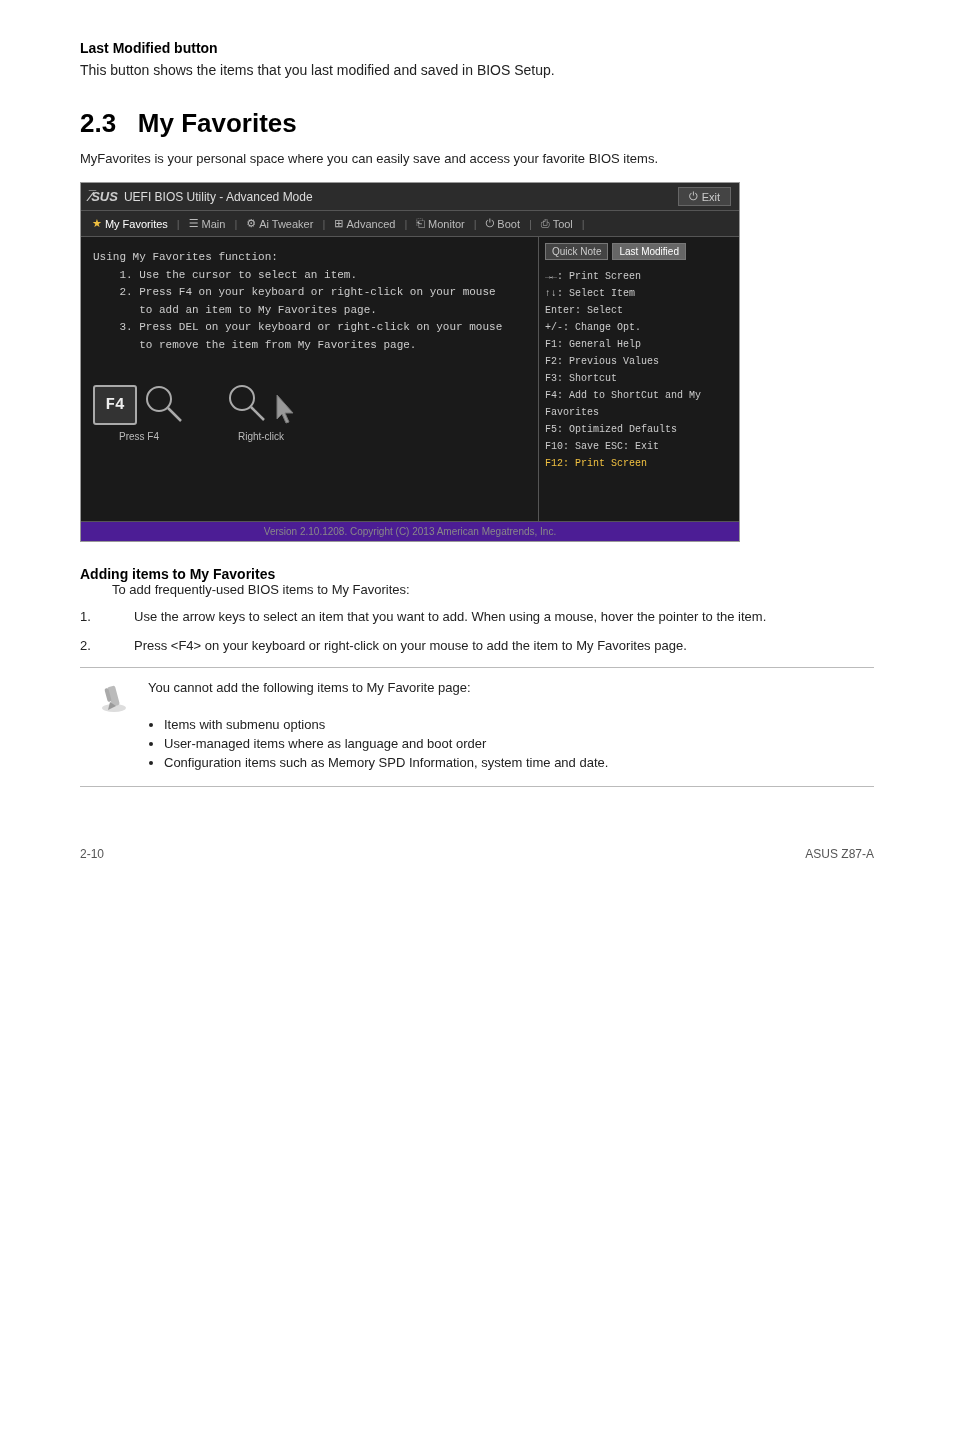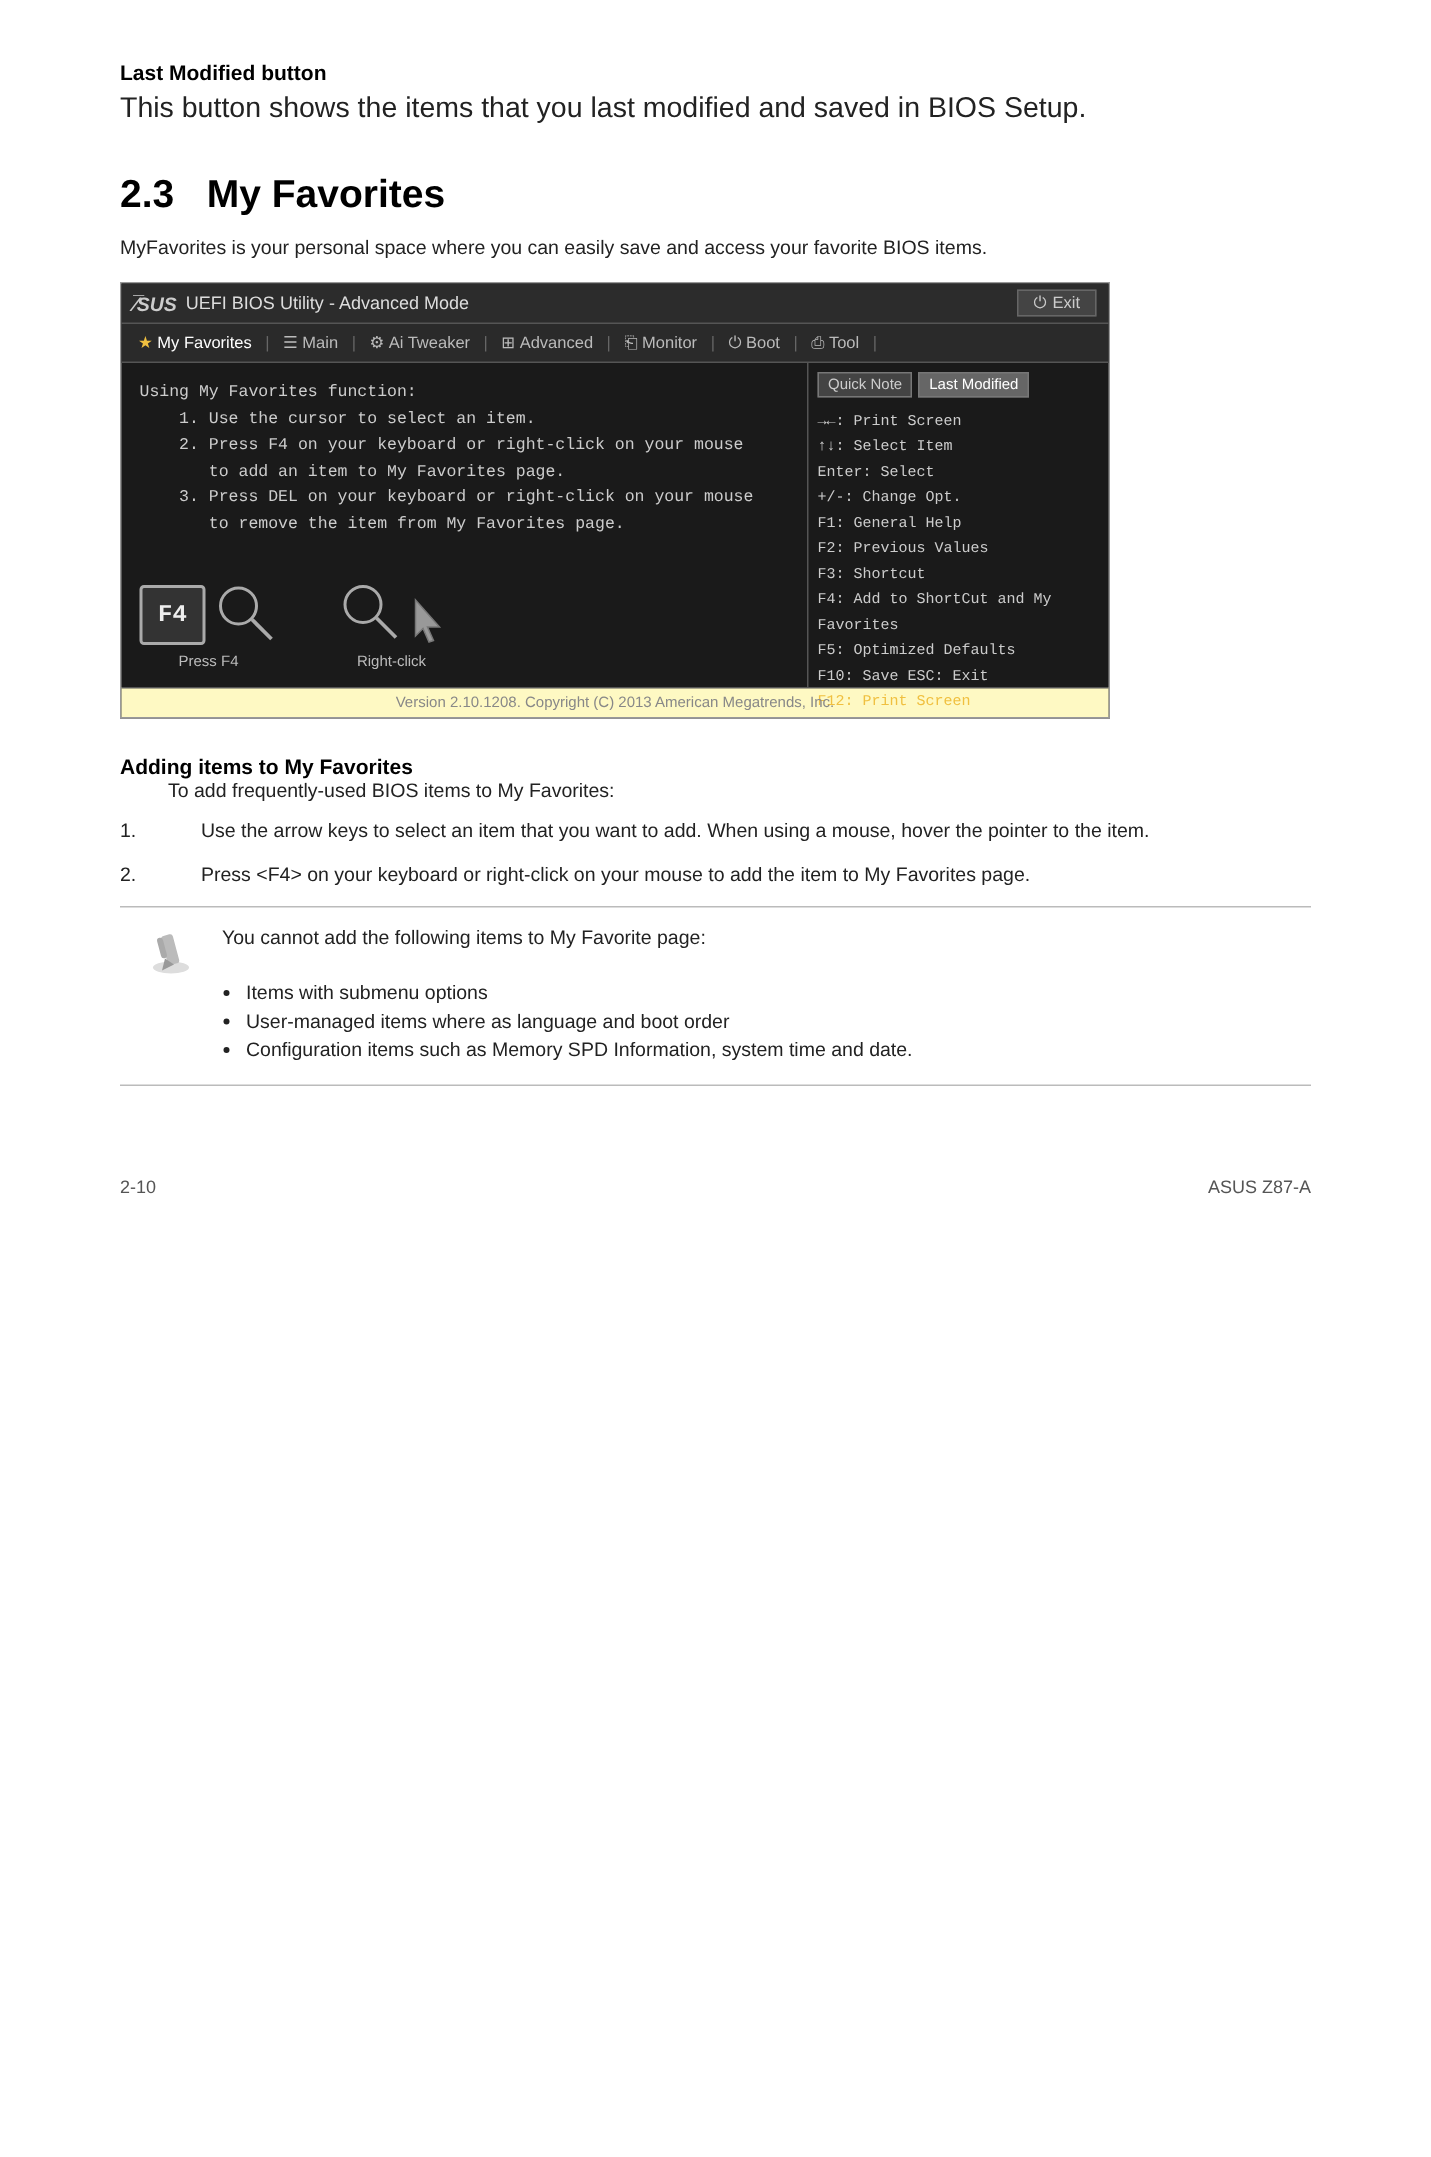--- a/index.html
+++ b/index.html
@@ -13,21 +13,21 @@
       padding: 40px 80px 40px 80px;
     }
 
     
     .section-heading {
       font-weight: bold;
       font-size: 14px;
       margin-bottom: 6px;
     }
     .section-text {
-      font-size: 19px;
+      font-size: 14px;
       margin-bottom: 30px;
       color: #222;
     }
 
     
     .chapter-heading {
       font-size: 26px;
       font-weight: bold;
       margin-bottom: 12px;
       margin-top: 10px;
@@ -104,21 +104,21 @@
     }
     .bios-nav-separator {
       color: #666;
       padding: 0 2px;
     }
     .bios-nav-active {
       color: #fff;
     }
     .bios-body {
       display: flex;
-      height: 216px;
+      height: 284px;
     }
     .bios-main-panel {
       flex: 1;
       padding: 12px;
       border-right: 1px solid #555;
       color: #ccc;
       font-size: 11px;
     }
     .bios-side-panel {
       width: 200px;
@@ -174,21 +174,21 @@
       color: #fff;
     }
     .bios-shortcut-list {
       line-height: 1.7;
       font-size: 10px;
     }
     .bios-shortcut-highlight {
       color: #f0c040;
     }
     .bios-footer {
-      background: #fef9c3;
+      background: #4c1d95;
       border-top: 1px solid #555;
       padding: 4px 8px;
       text-align: center;
       font-size: 10px;
       color: #888;
       font-family: Arial, sans-serif;
     }
     
     .bios-img-caption {
       font-size: 10px;

